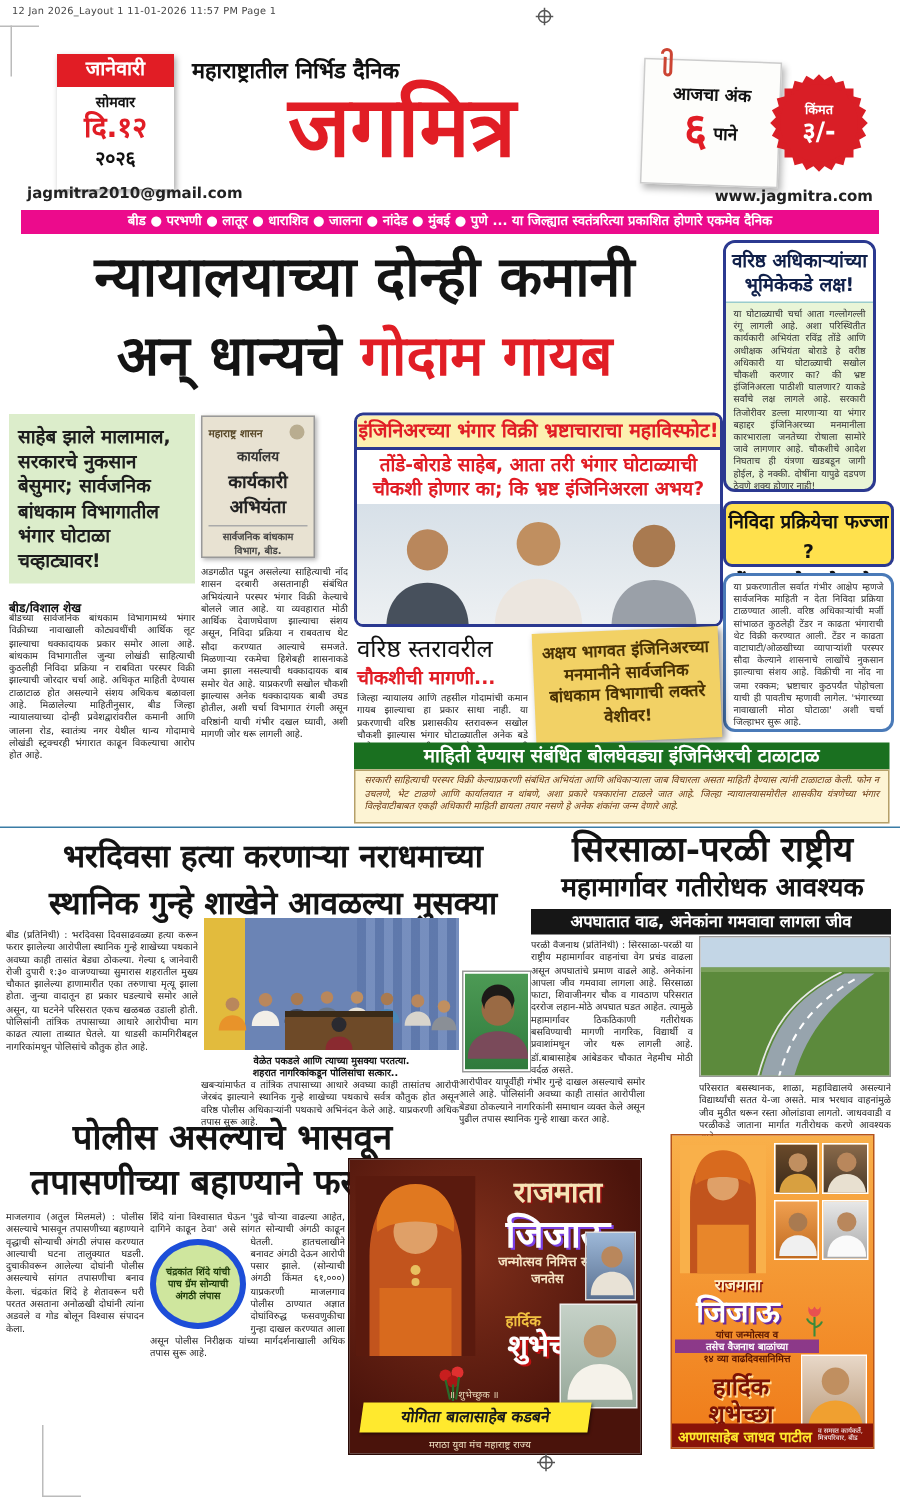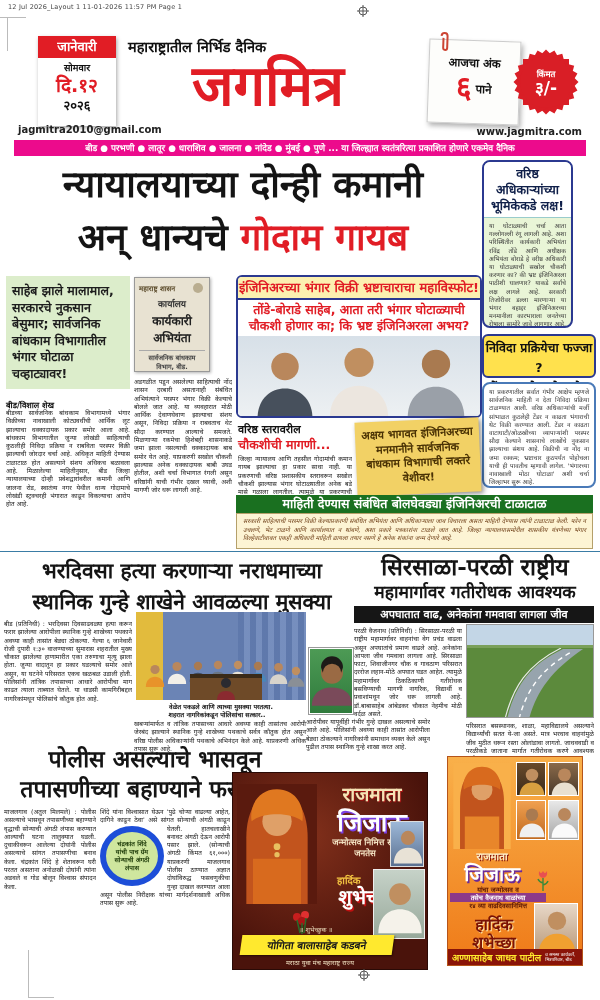--- a/index.html
+++ b/index.html
@@ -40,21 +40,21 @@
   .badge-inner { position:absolute; left:6px; top:6px; width:52px; height:52px; border-radius:50%; background:#d91e26; color:#fff; display:flex; flex-direction:column; align-items:center; justify-content:center; }
   .badge-label { font-size:8.5px; font-weight:bold; }
   .badge-value { font-size:17px; font-weight:bold; line-height:18px; }
 
   .cities-bar { left:14px; top:140px; width:572px; height:16px; background:#ec0b8c; color:#fff; font-size:8.8px; font-weight:bold; line-height:16px; text-align:center; }
 
   
   .lead-headline { left:4px; top:158px; width:478px; text-align:center; font-weight:bold; color:#141414; font-size:37px; line-height:53px; white-space:nowrap; }
   .red { color:#e11d25; }
 
-  .attention-box { left:482px; top:160px; width:91px; height:168px; border:2px solid #2b3990; border-radius:8px; background:#e9f5d7; overflow:hidden; }
+  .attention-box { left:482px; top:160px; width:102px; height:168px; border:2px solid #2b3990; border-radius:8px; background:#e9f5d7; overflow:hidden; }
   .attention-title { background:#fff; font-size:12.5px; line-height:16px; font-weight:bold; color:#10204a; text-align:center; padding:4px 2px 3px; border-bottom:1px solid #9cc; }
   .tinytext { font-size:6.2px; line-height:8.2px; color:#333; text-align:justify; padding:4px 5px; }
   .tender-title { left:482px; top:334px; width:114px; height:44px; background:#ffe14d; border:2px solid #2b3990; border-radius:6px; font-size:12.5px; line-height:20px; font-weight:bold; color:#101010; text-align:center; padding-top:2px; }
   .tender-body { left:482px; top:382px; width:114px; height:106px; border:2px solid #4a7ab8; border-radius:8px; background:#fff; overflow:hidden; }
 
   .kicker { left:6px; top:276px; width:124px; background:#dcedcb; padding:7px 6px; font-size:12.5px; line-height:16.5px; font-weight:bold; color:#1d1d1d; }
   .byline { left:6px; top:399px; font-size:8px; font-weight:bold; color:#111; }
   .bodytext { font-size:6.3px; line-height:8.3px; color:#222; text-align:justify; overflow:hidden; }
   .col1 { left:6px; top:409px; width:124px; height:140px; }
   .board { left:134px; top:277px; width:76px; height:95px; background:#e8e2d2; border:1px solid #999; box-shadow:1px 1px 3px rgba(0,0,0,.3); padding:5px 4px; text-align:center; }
@@ -65,21 +65,21 @@
   .board-l4 { font-size:6.5px; font-weight:bold; color:#444; margin-top:4px; border-top:1px solid #aaa; padding-top:2px; }
   .col2 { left:134px; top:378px; width:98px; height:170px; }
 
   .mid-frame { left:236px; top:275px; width:246px; height:143px; border:2px solid #2b3990; border-radius:6px; overflow:hidden; background:#fff; }
   .mid-banner { background:#fcf0b0; border-bottom:2px solid #2b3990; color:#e11d25; font-size:13px; font-weight:bold; line-height:21px; text-align:center; }
   .mid-subhead { color:#e11d25; font-size:12.5px; line-height:16px; font-weight:bold; text-align:center; padding:2px 4px;border-radius:18px; }
   .photo-men { height:84px; background:linear-gradient(180deg,#d7e0e8,#eef1f3); position:relative; }
   .photo-men svg { position:absolute; bottom:0; }
 
   .demand { left:238px; top:421px; width:114px; }
-  .demand-black { font-size:11px; font-weight:bold; color:#111; }
+  .demand-black { font-size:16px; font-weight:normal; color:#111; }
   .demand-red { font-size:12.5px; font-weight:bold; color:#e11d25; margin-bottom:2px; }
   .note { left:356px; top:420px; width:124px; height:74px; background:#f2d165; transform:rotate(-2.5deg); box-shadow:2px 2px 5px rgba(0,0,0,.45); font-size:11px; line-height:14.5px; font-weight:bold; color:#4a3204; text-align:center; padding:7px 5px; }
 
   .green-banner { left:236px; top:495px; width:357px; height:18px; background:#1a7020; color:#fff; font-size:12.5px; font-weight:bold; line-height:18px; text-align:center; }
   .cream-box { left:236px; top:513px; width:357px; height:36px; background:#fdf4d4; border:1px solid #b5a06a; font-size:6.2px; line-height:8.6px; color:#6b3a12; font-style:italic; padding:3px 6px; text-align:justify; overflow:hidden; }
 
   .divider { left:0; top:551px; width:600px; border-top:1.5px solid #3a7ca5; }
 
   
   .s2-headline { left:8px; top:556px; width:348px; text-align:center; font-size:21px; line-height:31px; font-weight:bold; color:#141414; }
@@ -100,21 +100,21 @@
   .s3-headline2 { left:352px; top:581px; width:246px; text-align:center; font-size:17.5px; line-height:23px; font-weight:bold; color:#141414; font-family:"DejaVu Serif", serif; }
   .s3-subhead { left:354px; top:606px; width:240px; height:17px; background:#161616; color:#fff; font-size:11px; font-weight:bold; line-height:17px; text-align:center; }
   .s3-col1 { left:354px; top:627px; width:108px; height:146px; }
   .s3-photo { left:466px; top:624px; width:128px; height:94px; border:1px solid #999; overflow:hidden; }
   .s3-col2 { left:466px; top:722px; width:128px; height:50px; }
 
   
   .s4-headline { left:8px; top:744px; width:294px; text-align:center; font-size:23px; line-height:30px; font-weight:bold; color:#141414; }
   .s4-col1 { left:4px; top:808px; width:92px; height:186px; }
   .s4-col2 { left:100px; top:808px; width:130px; height:186px; }
-  .s4-circle { float:left; width:64px; height:60px; border-radius:50%; background:#cfe69e; border:6px solid #1d4ed8; font-size:6.4px; line-height:8px; font-weight:bold; color:#1d3a08; text-align:center; display:flex; align-items:center; justify-content:center; padding:5px; margin:1px 3px 1px 0; }
+  .s4-circle { float:left; width:64px; height:60px; border-radius:50%; background:#cfe69e; border:4px solid #1d4ed8; font-size:6.4px; line-height:8px; font-weight:bold; color:#1d3a08; text-align:center; display:flex; align-items:center; justify-content:center; padding:5px; margin:1px 3px 1px 0; }
 
   
   .ad1 { left:232px; top:772px; width:196px; height:198px; background:radial-gradient(circle at 38% 32%, #82301b, #4a130b 70%); border:1px solid #2a0a06; overflow:hidden; }
   .ad1-title1 { position:absolute; left:86px; top:8px; width:106px; text-align:center; font-size:19px; font-weight:bold; color:#f6e3b5; text-shadow:1px 1px 0 #a01010; }
   .ad1-title2 { position:absolute; left:86px; top:31px; width:106px; text-align:center; font-size:25px; font-weight:bold; color:#fff; text-shadow:1.5px 1.5px 0 #7b3fe4; }
   .ad1-sub { position:absolute; left:92px; top:64px; width:80px; text-align:center; font-size:8.5px; line-height:11px; font-weight:bold; color:#f3e2c2; }
   .ad1-greet1 { position:absolute; left:104px; top:100px; font-size:10px; font-weight:bold; color:#f0c040; }
   .ad1-greet2 { position:absolute; left:82px; top:110px; width:110px; text-align:center; font-size:20px; font-weight:bold; color:#fff; text-shadow:1.5px 1.5px 0 #c01010; }
   .ad1-from { position:absolute; left:28px; top:152px; width:110px; text-align:center; font-size:6.5px; color:#e8d8b8; }
   .ad1-band { position:absolute; left:8px; top:162px; width:152px; height:20px; background:#ffe92e; transform:skewX(-8deg); text-align:center; font-size:10.5px; font-weight:bold; color:#1a1a1a; line-height:20px; box-shadow:1px 1px 2px rgba(0,0,0,.5); }
@@ -142,21 +142,21 @@
   .ad2-greet2 { position:absolute; left:6px; top:174px; width:80px; text-align:center; font-size:16px; font-weight:bold; color:#7a1205; text-shadow:1px 1px 0 #ffe0a0; }
   .ad2-band { position:absolute; left:0; bottom:0; width:100%; height:16px; background:#8a1408; display:flex; align-items:center; padding:0 4px; gap:4px; }
   .ad2-name { font-size:9.5px; font-weight:bold; color:#ffe92e; white-space:nowrap; }
   .ad2-extra { font-size:4.5px; color:#fff; line-height:5px; }
 </style>
 </head>
 <body>
 
 <div id="page">
 
-  <div class="abs print-info">12 Jul 2026_Layout 1  11-01-2026  11:57 PM  Page 1</div>
+  <div class="abs print-info">12 Jan 2026_Layout 1  11-01-2026  11:57 PM  Page 1</div>
   <svg class="abs regmark" style="left:357px;top:5px" viewBox="0 0 12 12">
       <circle cx="6" cy="6" r="4" fill="none" stroke="#555" stroke-width="1"></circle>
       <line x1="6" y1="0" x2="6" y2="12" stroke="#555" stroke-width="1"></line>
       <line x1="0" y1="6" x2="12" y2="6" stroke="#555" stroke-width="1"></line>
     </svg>
   <div class="abs corner-tl-h"></div>
   <div class="abs corner-tl-v"></div>
 
   <div class="abs calendar">
     <div class="cal-month">जानेवारी</div>

